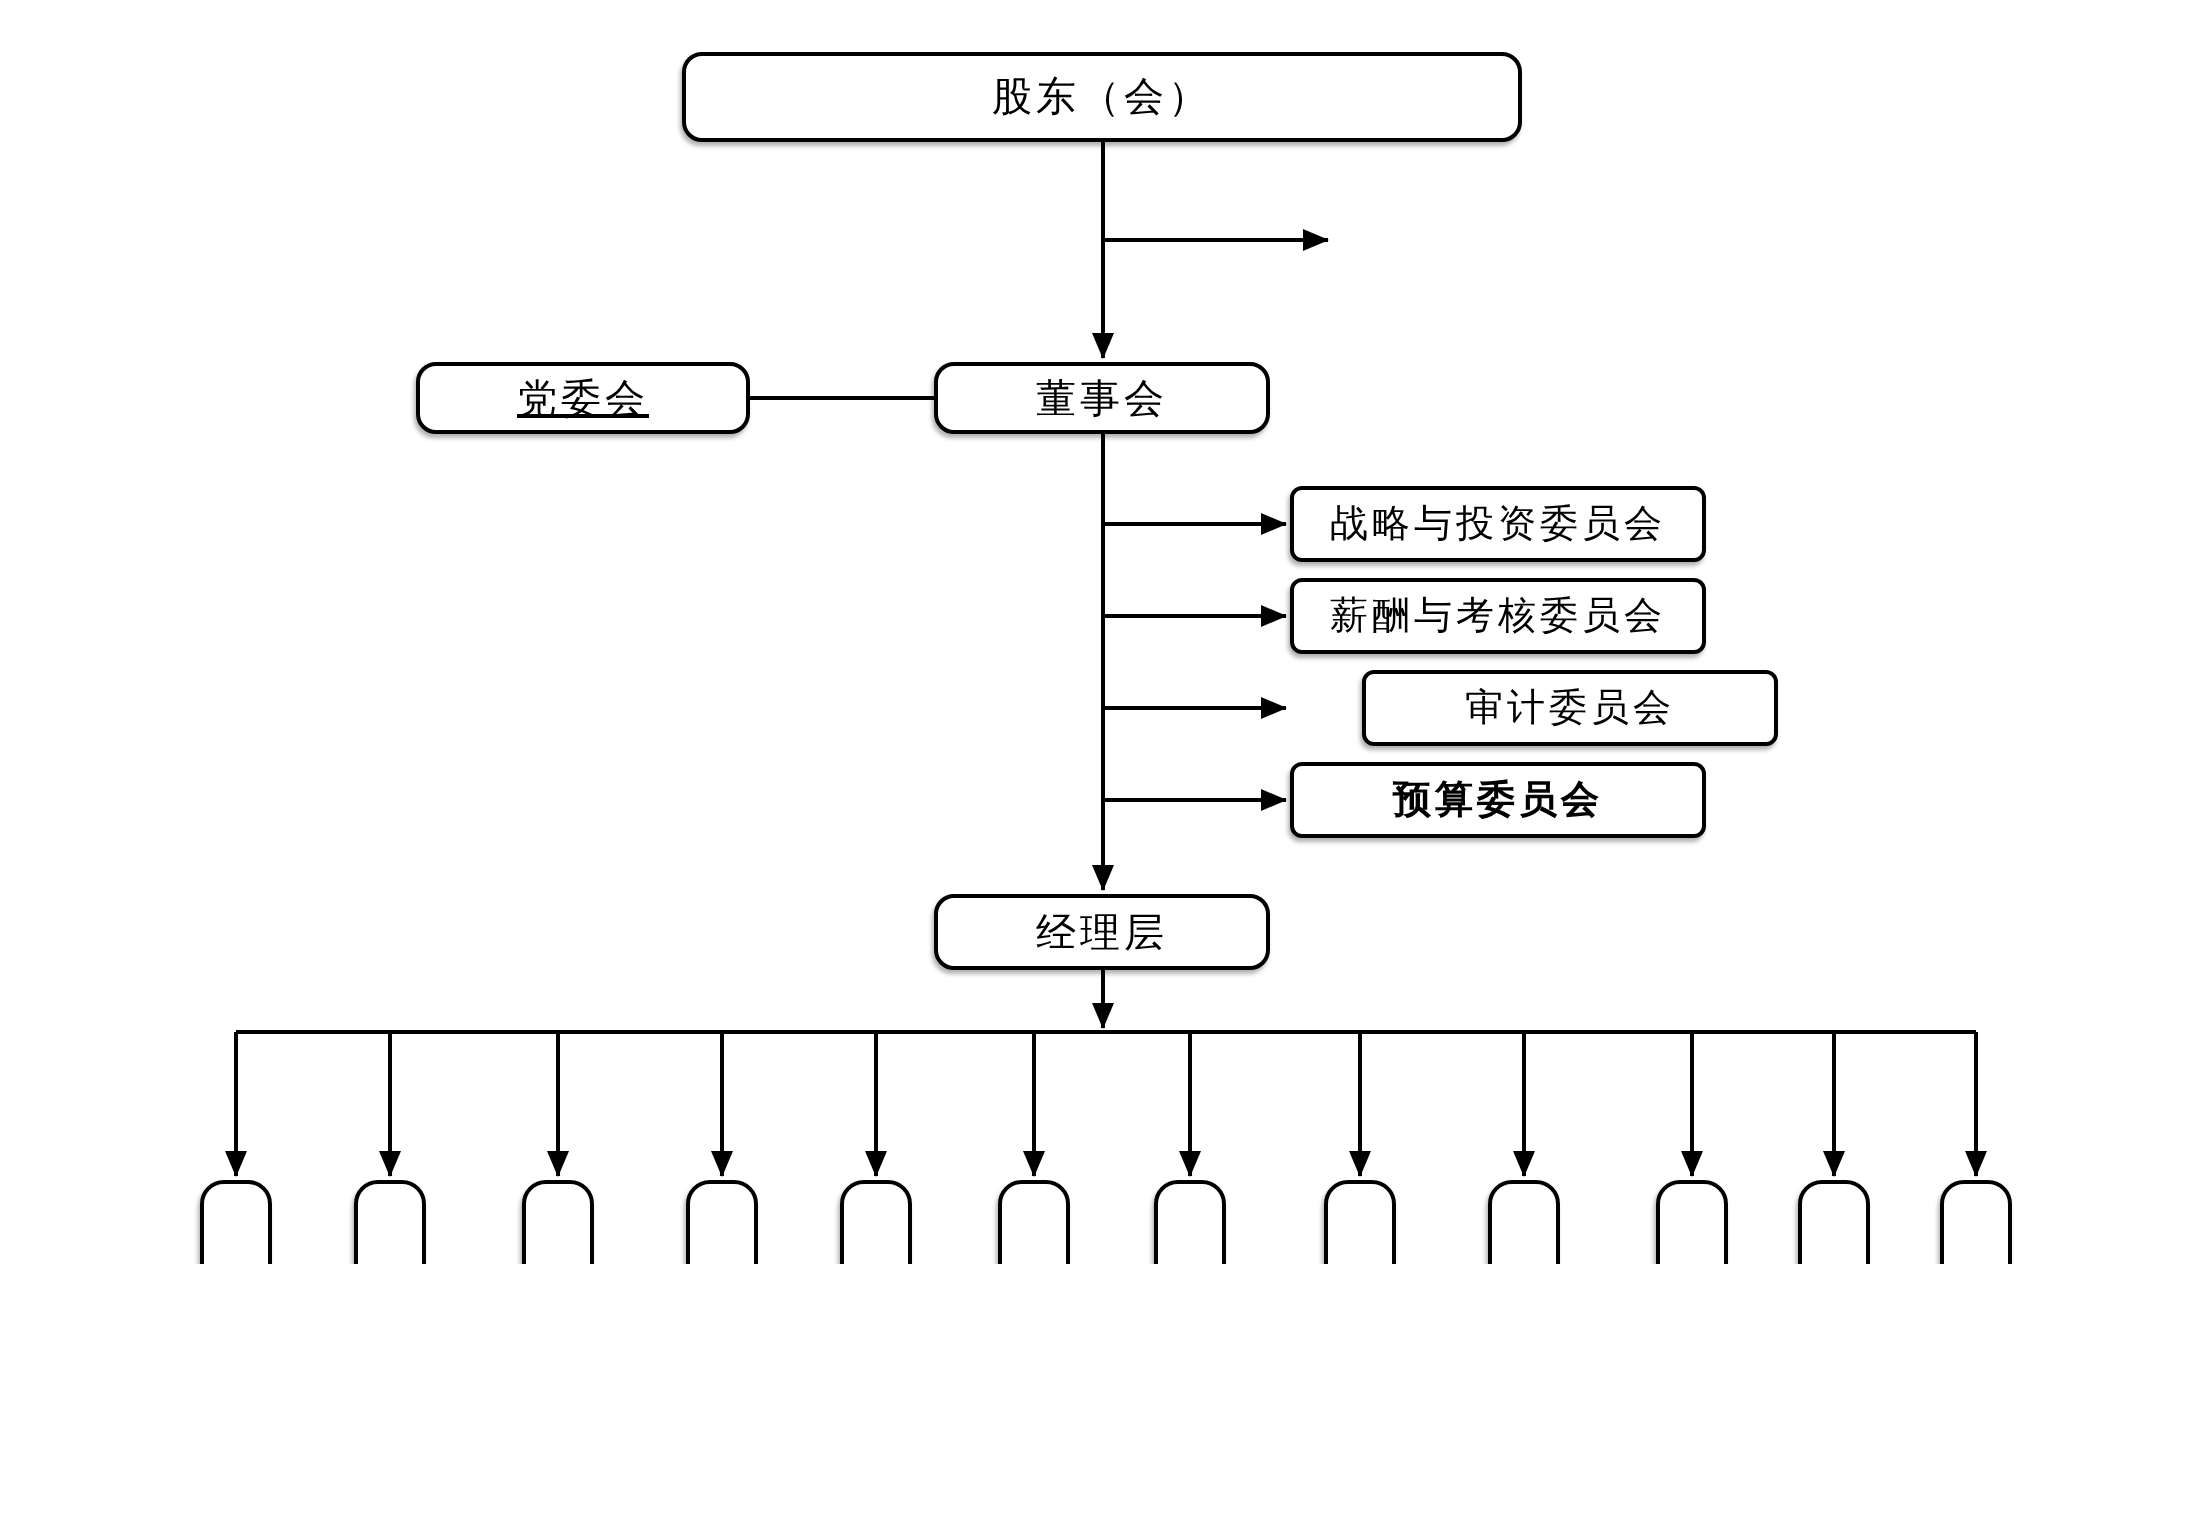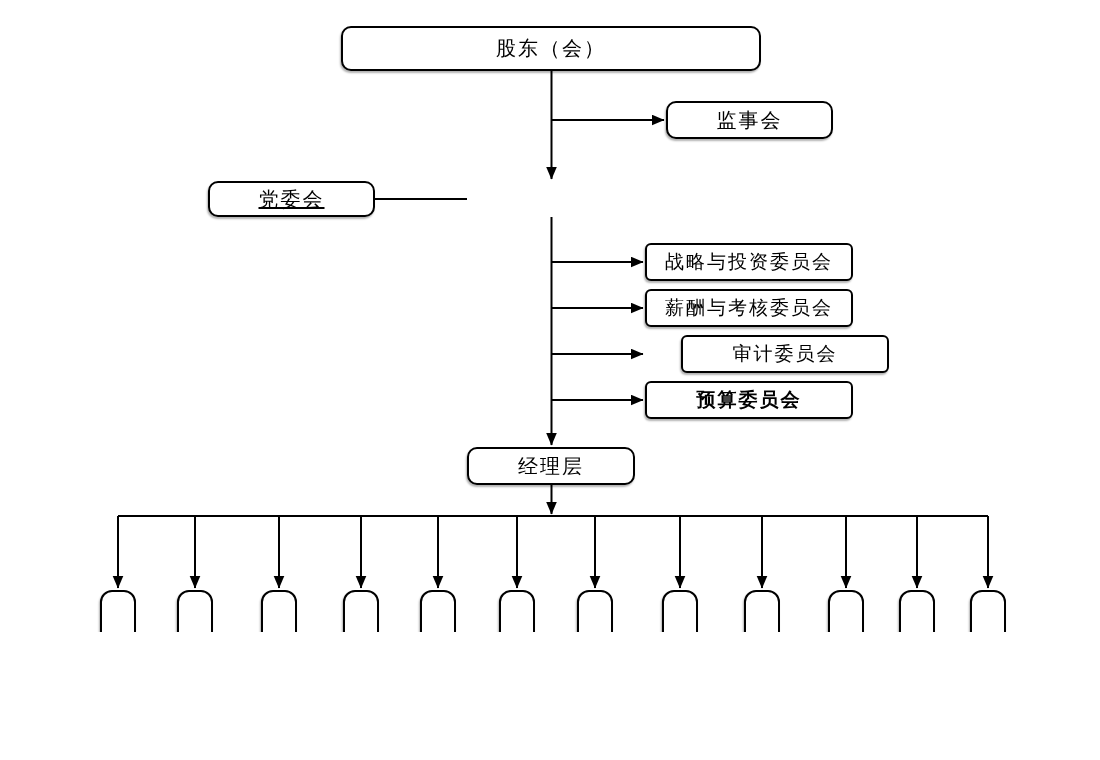--- a/index.html
+++ b/index.html
@@ -88,24 +88,24 @@
         <line x1="680" y1="516" x2="680" y2="588" stroke="#000000" stroke-width="2" marker-end="url(#arrow)"></line>
         <line x1="762" y1="516" x2="762" y2="588" stroke="#000000" stroke-width="2" marker-end="url(#arrow)"></line>
         <line x1="846" y1="516" x2="846" y2="588" stroke="#000000" stroke-width="2" marker-end="url(#arrow)"></line>
         <line x1="917" y1="516" x2="917" y2="588" stroke="#000000" stroke-width="2" marker-end="url(#arrow)"></line>
         <line x1="988" y1="516" x2="988" y2="588" stroke="#000000" stroke-width="2" marker-end="url(#arrow)"></line>
       </g>
   </svg>
 
   <div class="node node-h" id="n-shareholders" style="left: 341px; top: 26px; width: 420px; height: 45px;">股东（会）</div>
 
-  <div class="node node-h" id="n-supervisory" style="left: 666px; top: 101px; width: 167px; height: 38px;">监事会</div>
 
   <div class="node node-h" id="n-party" style="left: 208px; top: 181px; width: 167px; height: 36px; text-decoration: underline;">党委会</div>
 
+  <div class="node node-h" id="n-board" style="left: 467px; top: 181px; width: 168px; height: 36px;">董事会</div>
 
   <div class="node node-h" id="n-management" style="left: 467px; top: 447px; width: 168px; height: 38px;">经理层</div>
 
   <div id="committees-layer">
       <div class="node node-committee" style="left: 645px; top: 243px; width: 208px; height: 38px;">战略与投资委员会</div>
       <div class="node node-committee" style="left: 645px; top: 289px; width: 208px; height: 38px;">薪酬与考核委员会</div>
       <div class="node node-committee" style="left: 645px; top: 335px; width: 208px; height: 38px; margin-left: 36px;">审计委员会</div>
       <div class="node node-committee" style="left: 645px; top: 381px; width: 208px; height: 38px; font-weight: bold;">预算委员会</div>
     </div>
   <div id="departments-layer">

